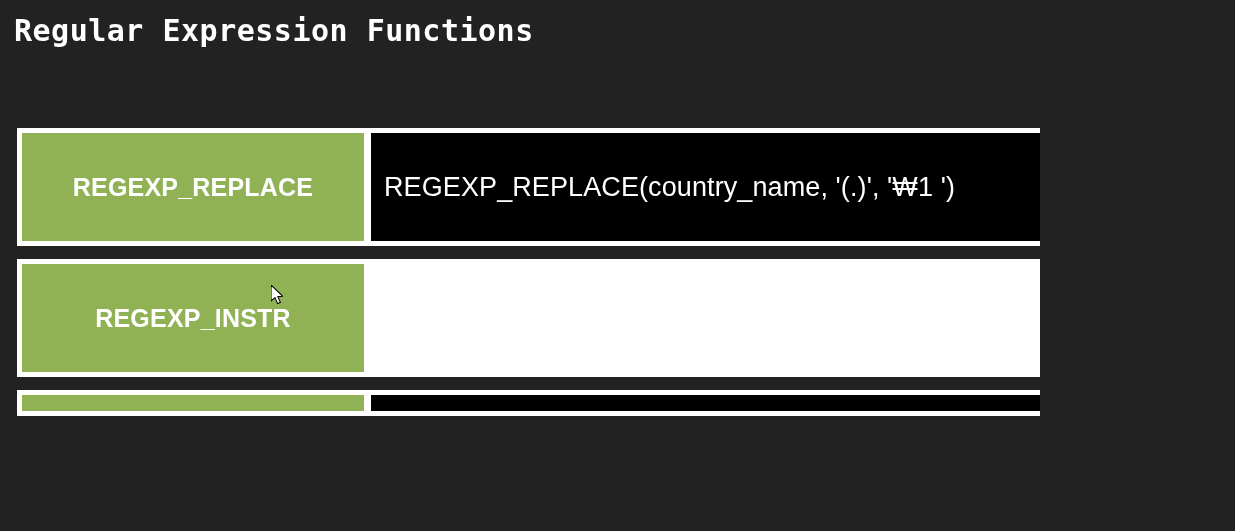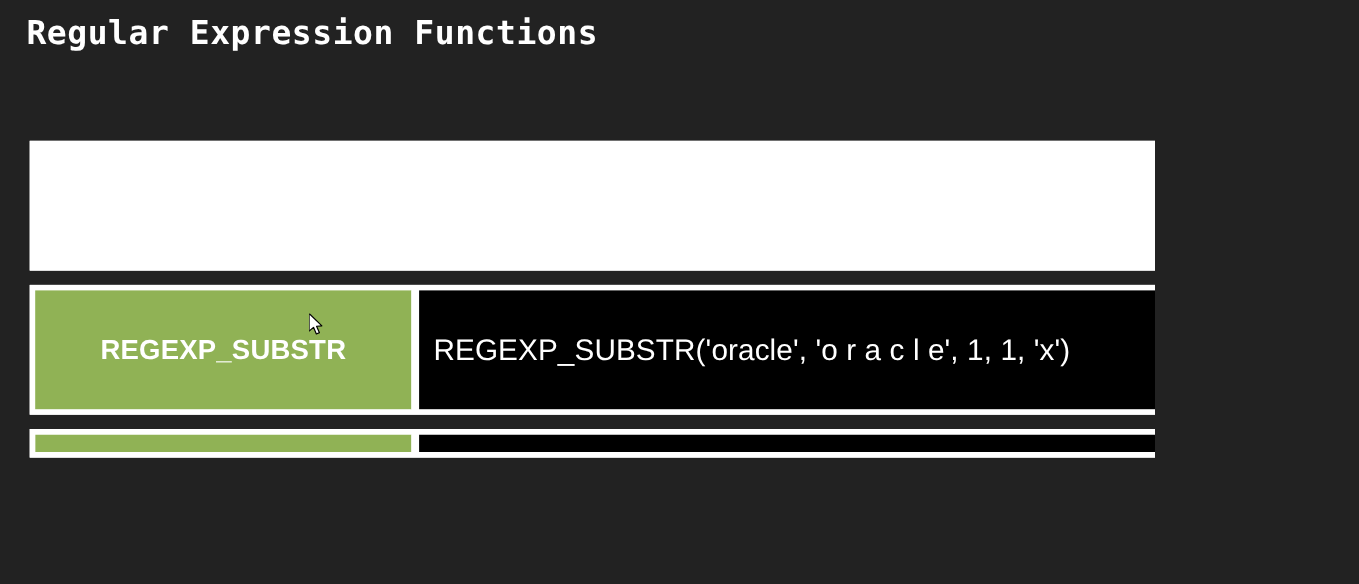--- a/index.html
+++ b/index.html
@@ -15,21 +15,20 @@
     font-family: "Liberation Sans", sans-serif;
     -webkit-font-smoothing: antialiased;
   }
 
   .slide {
     position: relative;
     width: 1040px;
     height: 531px;
     background: #222222;
     overflow: hidden;
-    margin-left: 10px;
   }
 
   
   .slide-title {
     position: absolute;
     left: 14px;
     top: 11px;
     font-family: "DejaVu Sans Mono", "Liberation Mono", monospace;
     font-weight: bold;
     font-size: 30px;
@@ -110,30 +109,31 @@
 </style>
 </head>
 <body>
 
 <div class="slide">
 
   <div class="slide-title">Regular Expression Functions</div>
 
   <div class="regex-table">
 
+    <div class="regex-row">
+      <div class="cell-name">REGEXP_REPLACE</div>
+      <div class="cell-gap"></div>
+      <div class="cell-expr">REGEXP_REPLACE(country_name, '(.)', '₩1 ')</div>
+    </div>
 
     <div class="regex-row">
+      <div class="cell-name">REGEXP_INSTR</div>
       <div class="cell-gap"></div>
     </div>
 
-    <div class="regex-row">
-      <div class="cell-name">REGEXP_SUBSTR</div>
-      <div class="cell-gap"></div>
-      <div class="cell-expr">REGEXP_SUBSTR('oracle', 'o r a c l e', 1, 1, 'x')</div>
-    </div>
 
     <div class="regex-row partial">
       <div class="cell-name"></div>
       <div class="cell-gap"></div>
       <div class="cell-expr"></div>
     </div>
 
   </div>
 
   <svg class="cursor" viewBox="0 0 14 21" xmlns="http://www.w3.org/2000/svg">

